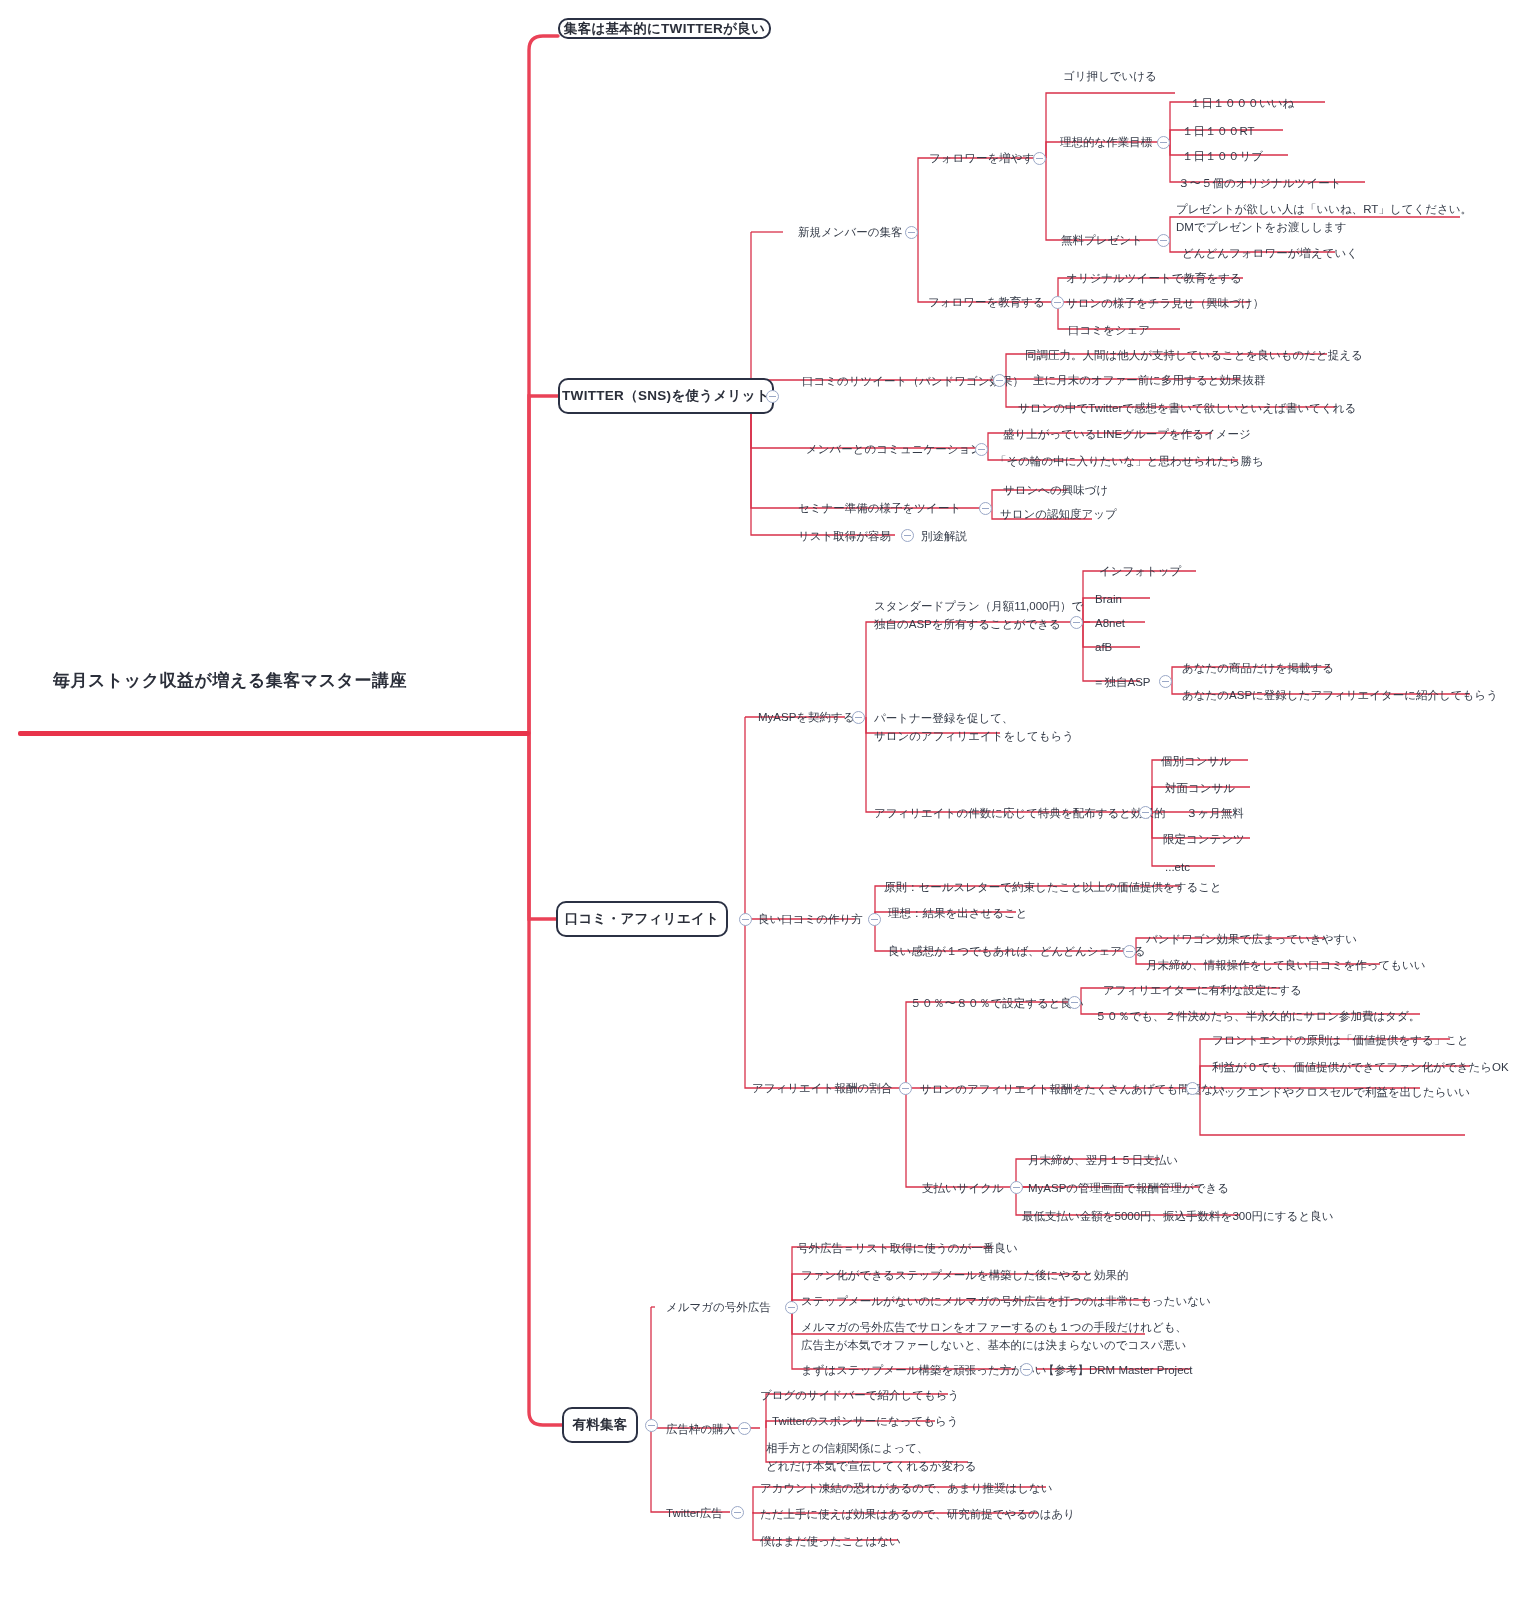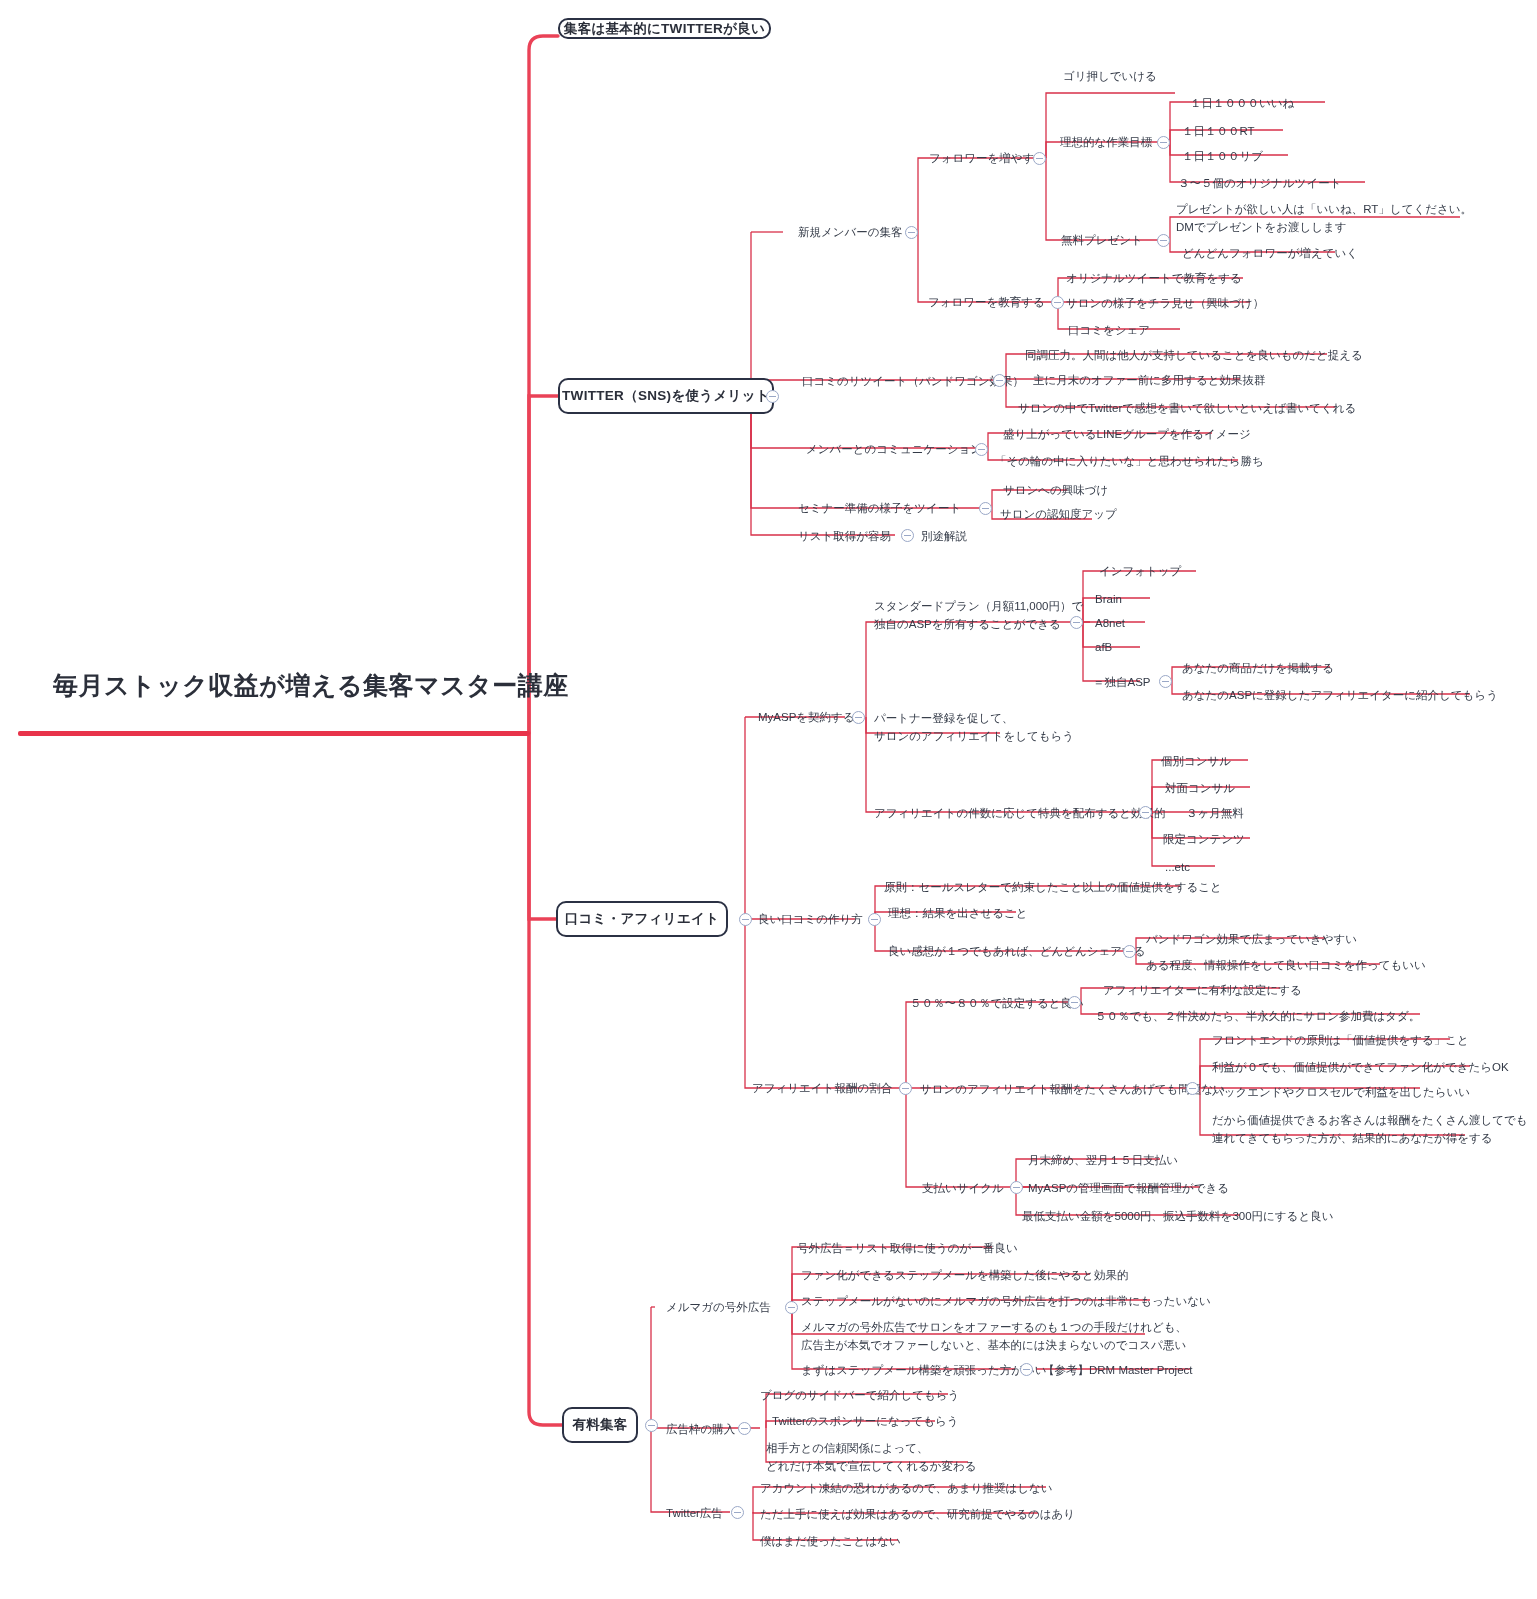--- a/index.html
+++ b/index.html
@@ -7,21 +7,21 @@
     font-family:"Liberation Sans","DejaVu Sans",sans-serif;
     color:#2b2f3a;
     width:1537px;height:1599px;position:relative;overflow:hidden;
   }
   #canvas{position:absolute;left:0;top:0;width:1537px;height:1599px;}
   svg#wires{position:absolute;left:0;top:0;width:1537px;height:1599px;pointer-events:none;}
 
   
   .root-title{
     position:absolute;
-    font-size:25px;font-weight:bold;letter-spacing:0.5px;
+    font-size:17px;font-weight:bold;letter-spacing:0.5px;
     color:#2b2f3a;white-space:nowrap;
   }
   .root-underline{
     position:absolute;background:#e8334a;border-radius:2px;
   }
 
   
   .l1{
     position:absolute;
     border:2px solid #2b3144;
@@ -276,39 +276,37 @@
 
   <div class="node" style="left:758px;top:911px;">良い口コミの作り方</div>
   <div class="toggle" style="left:868px;top:913px;"></div>
 
   <div class="node" style="left:884px;top:879px;">原則：セールスレターで約束したこと以上の価値提供をすること</div>
   <div class="node" style="left:888px;top:905px;">理想：結果を出させること</div>
   <div class="node" style="left:888px;top:943px;">良い感想が１つでもあれば、どんどんシェアする</div>
   <div class="toggle" style="left:1123px;top:945px;"></div>
 
   <div class="node" style="left:1146px;top:931px;">バンドワゴン効果で広まっていきやすい</div>
-  <div class="node" style="left:1146px;top:957px;">ある程度、情報操作をして良い口コミを作ってもいい</div>
+  <div class="node" style="left:1146px;top:957px;">月末締め、情報操作をして良い口コミを作ってもいい</div>
 
   <div class="node" style="left:752px;top:1080px;">アフィリエイト報酬の割合</div>
   <div class="toggle" style="left:899px;top:1082px;"></div>
 
   <div class="node" style="left:910px;top:995px;">５０％〜８０％で設定すると良い</div>
   <div class="toggle" style="left:1068px;top:996px;"></div>
 
   <div class="node" style="left:1103px;top:982px;">アフィリエイターに有利な設定にする</div>
   <div class="node" style="left:1095px;top:1008px;">５０％でも、２件決めたら、半永久的にサロン参加費はタダ。</div>
 
   <div class="node" style="left:920px;top:1081px;">サロンのアフィリエイト報酬をたくさんあげても問題ない</div>
   <div class="toggle" style="left:1186px;top:1082px;"></div>
 
   <div class="node" style="left:1212px;top:1032px;">フロントエンドの原則は「価値提供をする」こと</div>
   <div class="node" style="left:1212px;top:1059px;">利益が０でも、価値提供ができてファン化ができたらOK</div>
   <div class="node" style="left:1212px;top:1084px;">バックエンドやクロスセルで利益を出したらいい</div>
-  <div class="node" style="left:1212px;top:1112px;">だから価値提供できるお客さんは報酬をたくさん渡してでも
-連れてきてもらった方が、結果的にあなたが得をする</div>
 
   <div class="node" style="left:922px;top:1180px;">支払いサイクル</div>
   <div class="toggle" style="left:1010px;top:1181px;"></div>
 
   <div class="node" style="left:1028px;top:1152px;">月末締め、翌月１５日支払い</div>
   <div class="node" style="left:1028px;top:1180px;">MyASPの管理画面で報酬管理ができる</div>
   <div class="node" style="left:1022px;top:1208px;">最低支払い金額を5000円、振込手数料を300円にすると良い</div>
 
   <div class="node" style="left:666px;top:1299px;">メルマガの号外広告</div>
   <div class="toggle" style="left:785px;top:1301px;"></div>

